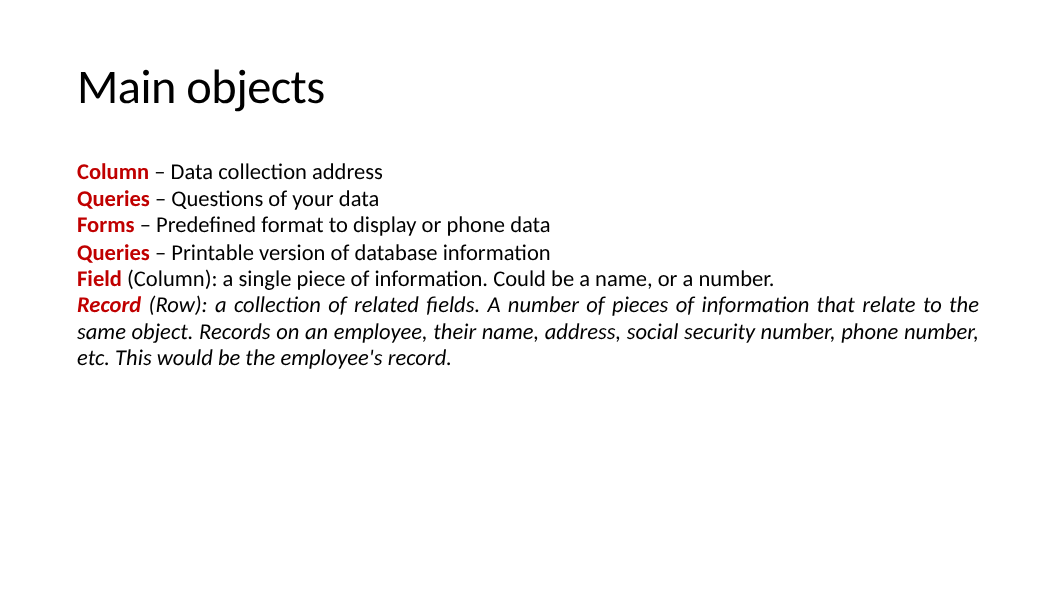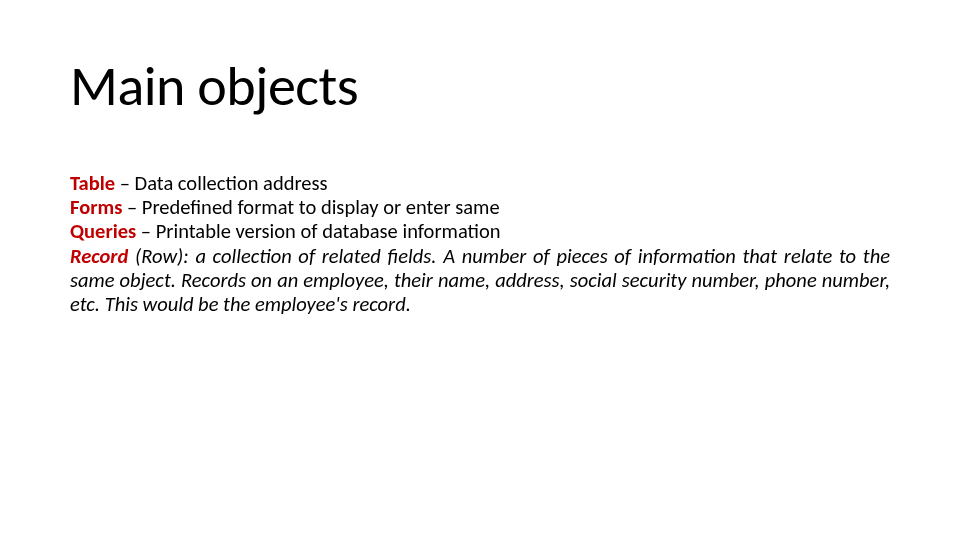--- a/index.html
+++ b/index.html
@@ -5,36 +5,38 @@
   * { margin: 0; padding: 0; box-sizing: border-box; }
   body {
     width: 960px;
     height: 540px;
     background: #ffffff;
     font-family: Calibri, "Segoe UI", Arial, sans-serif;
     color: #000000;
     padding: 52px 70px 0 70px;
   }
   .title {
-    font-size: 56px;
+    font-size: 44px;
     font-weight: 400;
-    margin-bottom: 51px;
+    margin-bottom: 38px;
     letter-spacing: -0.5px;
   }
   .body {
     font-size: 20.5px;
     line-height: 1.18;
   }
   .para { margin-bottom: 0; }
   .para.justify { text-align: justify; font-style: italic; }
   .term { font-weight: 700; color: #c00000; }
 </style>
 </head>
 <body>
 
 <h1 class="title">Main objects</h1>
 
 <div class="body">
-    <div class="para"><span class="term">Table</span><span> – Data collection address</span></div>
-    <div class="para"><span class="term">Forms</span><span> – Predefined format to display or enter same</span></div>
+    <div class="para"><span class="term">Column</span><span> – Data collection address</span></div>
+    <div class="para"><span class="term">Queries</span><span> – Questions of your data</span></div>
+    <div class="para"><span class="term">Forms</span><span> – Predefined format to display or phone data</span></div>
     <div class="para"><span class="term">Queries</span><span> – Printable version of database information</span></div>
+    <div class="para"><span class="term">Field</span><span> (Column): a single piece of information.  Could be a name, or a number.</span></div>
     <div class="para justify"><span class="term">Record</span><span> (Row): a collection of related fields. A number of pieces of information that relate to the same object. Records on an employee, their name, address, social security number, phone number, etc. This would be the employee's record.</span></div>
   </div>
 
 </body></html>

